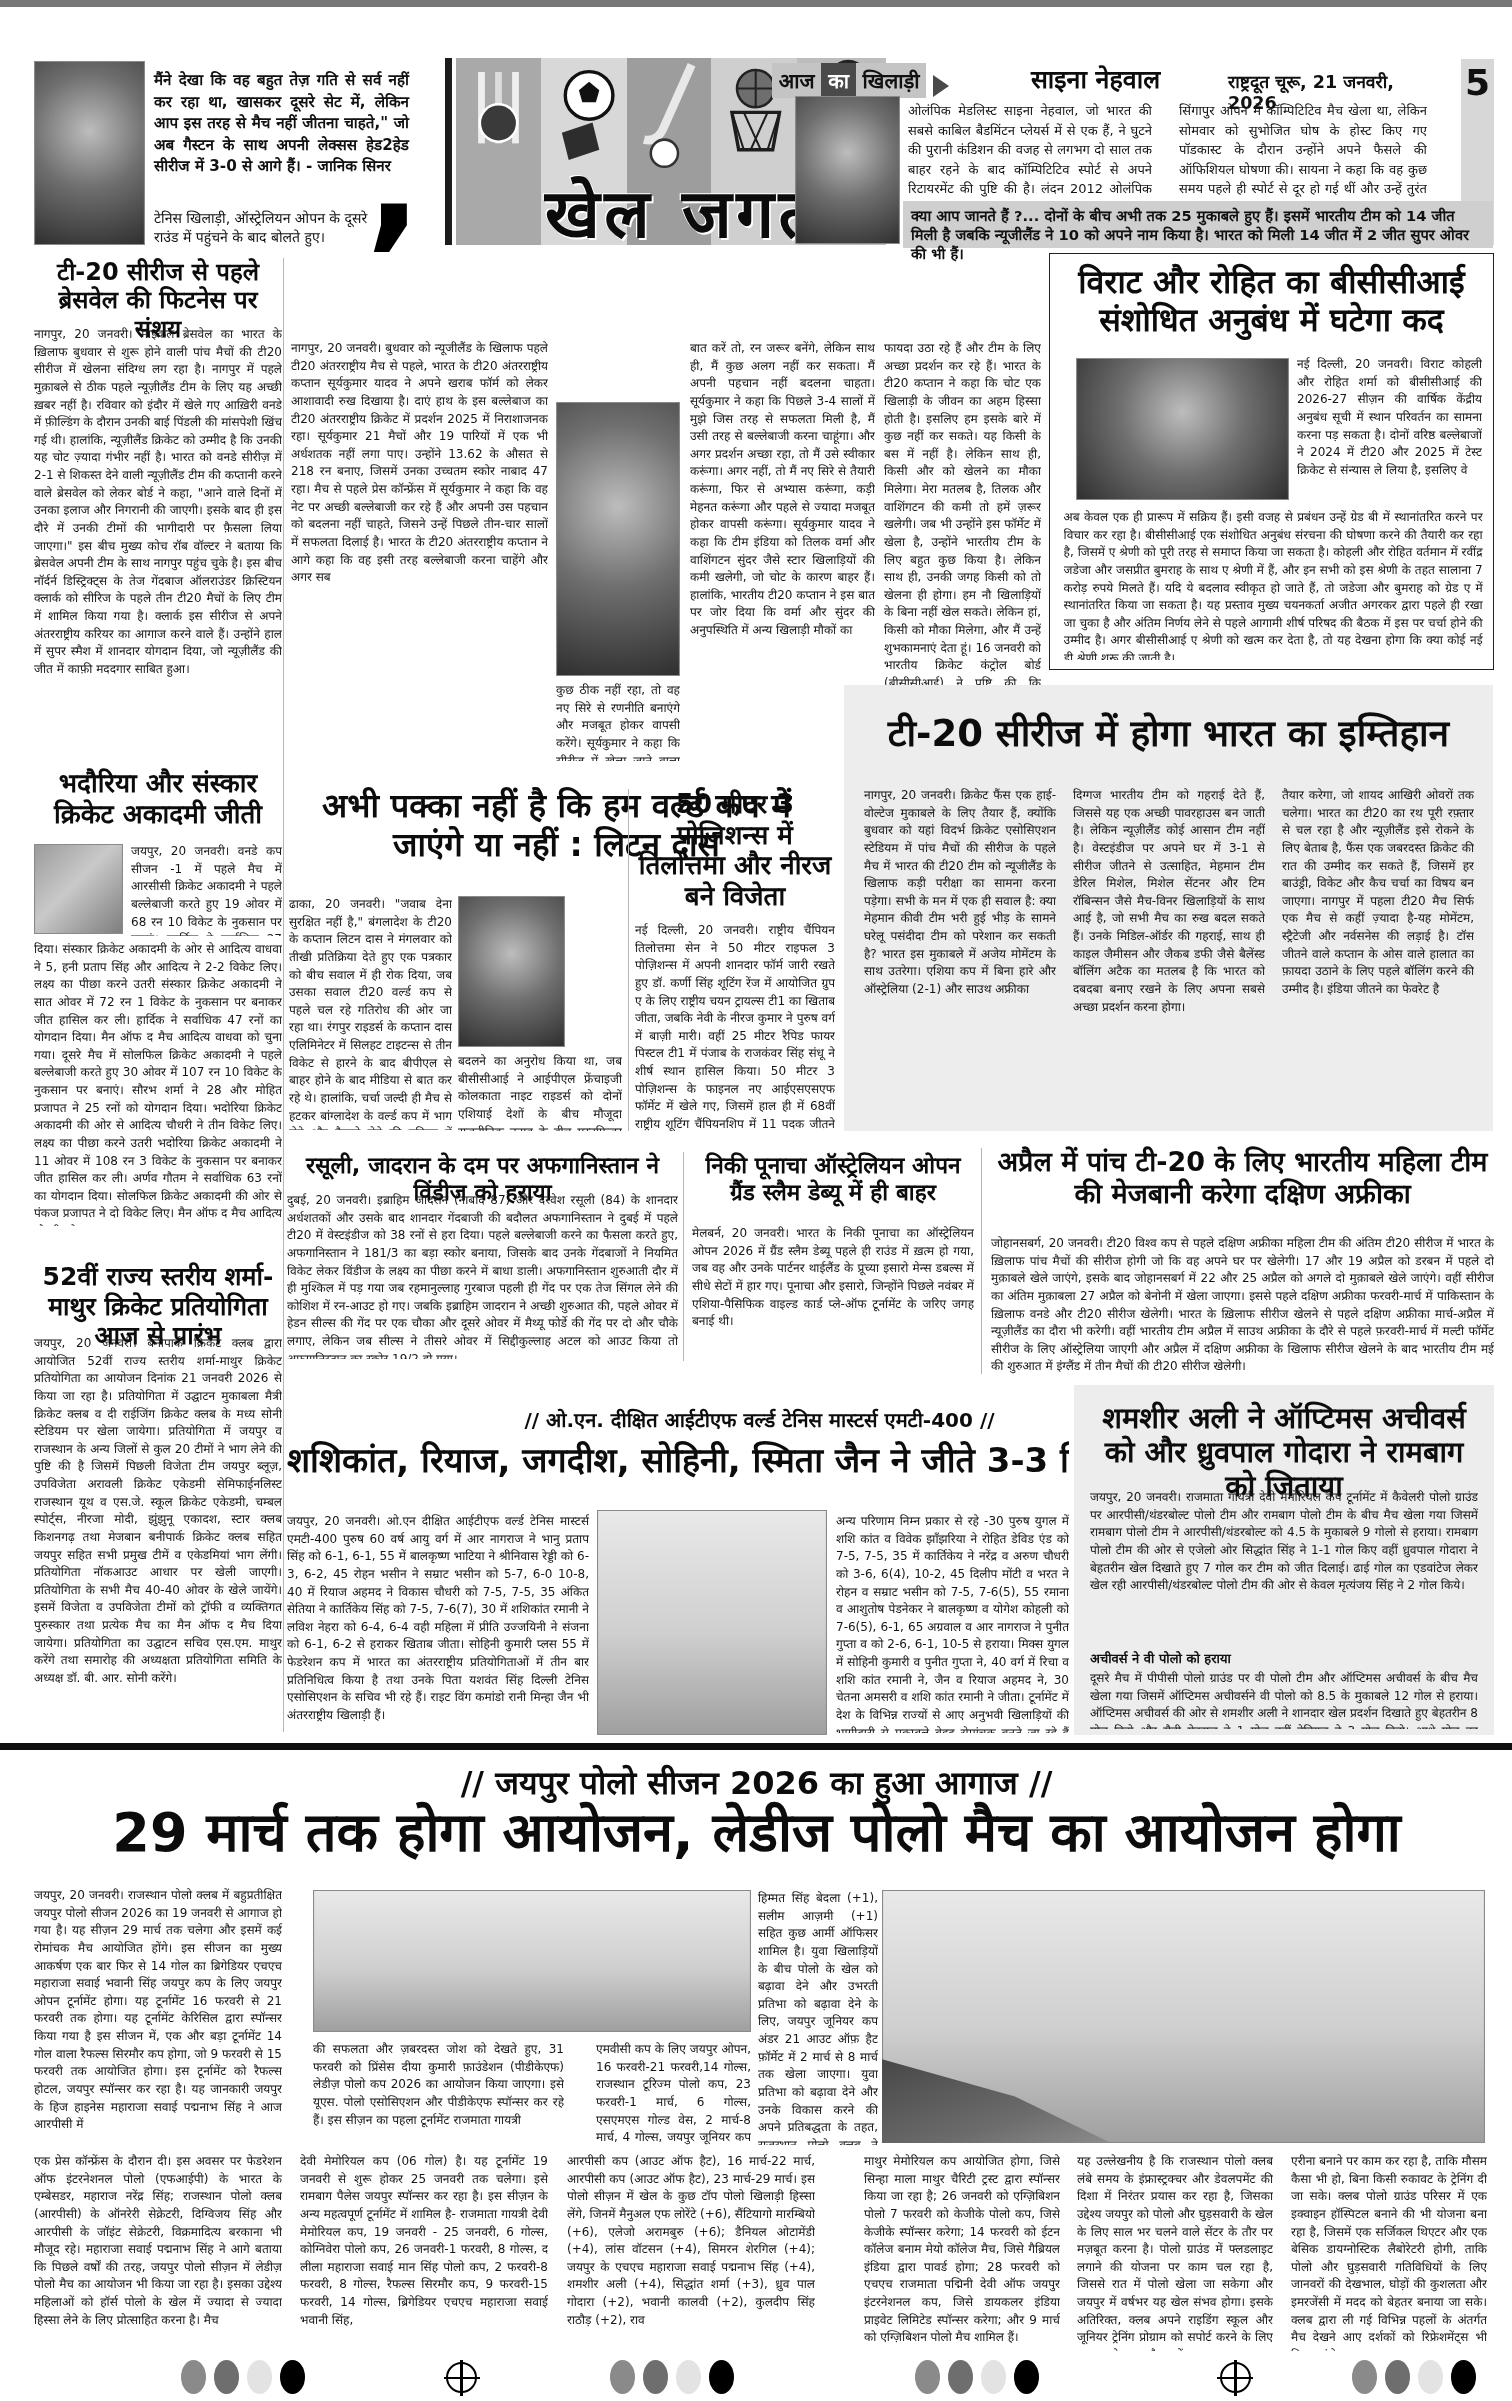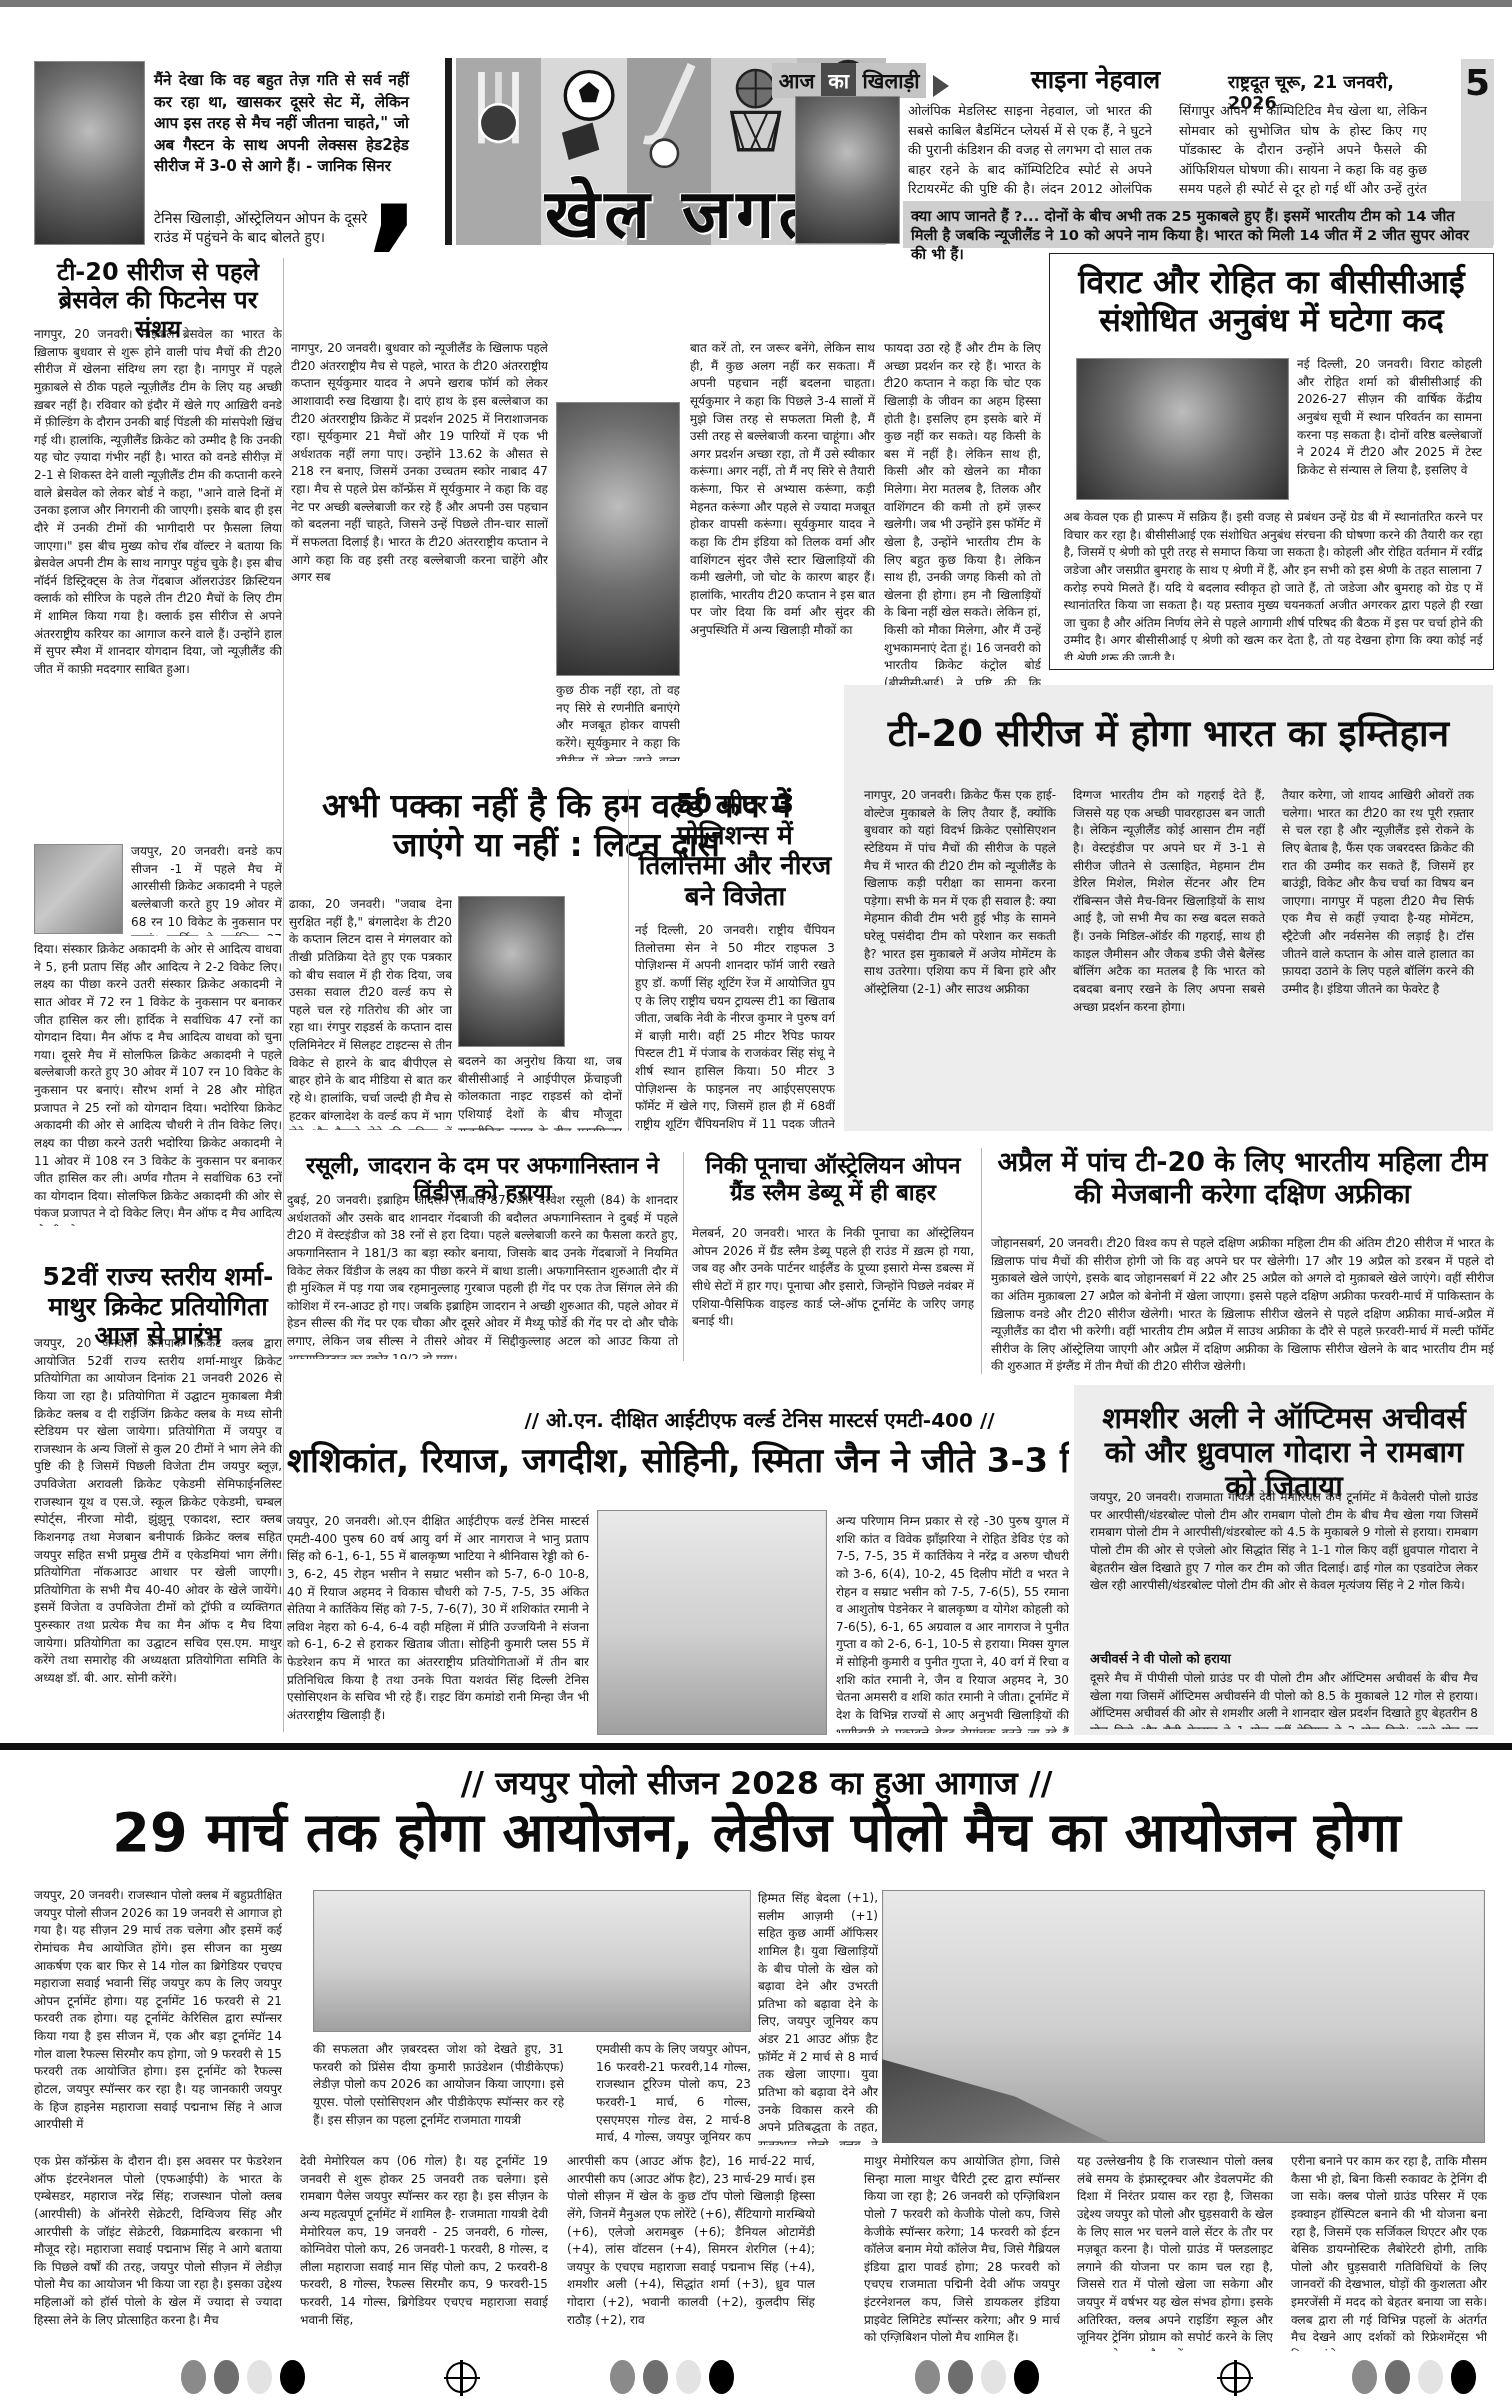--- a/index.html
+++ b/index.html
@@ -104,20 +104,21 @@
   <div class="abs body-text" style="left:690px;top:333px;width:185px;height:421px;overflow:hidden;">बात करें तो, रन जरूर बनेंगे, लेकिन साथ ही, मैं कुछ अलग नहीं कर सकता। मैं अपनी पहचान नहीं बदलना चाहता। सूर्यकुमार ने कहा कि पिछले 3-4 सालों में मुझे जिस तरह से सफलता मिली है, मैं उसी तरह से बल्लेबाजी करना चाहूंगा। और अगर प्रदर्शन अच्छा रहा, तो मैं उसे स्वीकार करूंगा। अगर नहीं, तो मैं नए सिरे से तैयारी करूंगा, फिर से अभ्यास करूंगा, कड़ी मेहनत करूंगा और पहले से ज्यादा मजबूत होकर वापसी करूंगा। सूर्यकुमार यादव ने कहा कि टीम इंडिया को तिलक वर्मा और वाशिंगटन सुंदर जैसे स्टार खिलाड़ियों की कमी खलेगी, जो चोट के कारण बाहर हैं। हालांकि, भारतीय टी20 कप्तान ने इस बात पर जोर दिया कि वर्मा और सुंदर की अनुपस्थिति में अन्य खिलाड़ी मौकों का</div>
   <div class="abs body-text" style="left:884px;top:333px;width:157px;height:421px;overflow:hidden;">फायदा उठा रहे हैं और टीम के लिए अच्छा प्रदर्शन कर रहे हैं। भारत के टी20 कप्तान ने कहा कि चोट एक खिलाड़ी के जीवन का अहम हिस्सा होती है। इसलिए हम इसके बारे में कुछ नहीं कर सकते। यह किसी के बस में नहीं है। लेकिन साथ ही, किसी और को खेलने का मौका मिलेगा। मेरा मतलब है, तिलक और वाशिंगटन की कमी तो हमें ज़रूर खलेगी। जब भी उन्होंने इस फॉर्मेट में खेला है, उन्होंने भारतीय टीम के लिए बहुत कुछ किया है। लेकिन साथ ही, उनकी जगह किसी को तो खेलना ही होगा। हम नौ खिलाड़ियों के बिना नहीं खेल सकते। लेकिन हां, किसी को मौका मिलेगा, और मैं उन्हें शुभकामनाएं देता हूं। 16 जनवरी को भारतीय क्रिकेट कंट्रोल बोर्ड (बीसीसीआई) ने पुष्टि की कि ऑलराउंडर वाशिंगटन सुंदर न्यूजीलैंड के खिलाफ आगामी टी20 सीरीज से बाहर हो गए हो।</div>
 
   <div class="abs" style="left:1049px;top:246px;width:445px;height:417px;border:1.7px solid #222;box-sizing:border-box;">
     <div class="hl" style="margin:10.2px 11.3px 4.5px 11.3px;font-size:32px;">विराट और रोहित का बीसीसीआई संशोधित अनुबंध में घटेगा कद</div>
     <div class="abs photo photo-dark" style="left:26px;top:104px;width:213px;height:142px;"></div>
     <div class="abs body-text" style="left:247px;top:102px;width:185px;height:148px;overflow:hidden;">नई दिल्ली, 20 जनवरी। विराट कोहली और रोहित शर्मा को बीसीसीआई की 2026-27 सीज़न की वार्षिक केंद्रीय अनुबंध सूची में स्थान परिवर्तन का सामना करना पड़ सकता है। दोनों वरिष्ठ बल्लेबाजों ने 2024 में टी20 और 2025 में टेस्ट क्रिकेट से संन्यास ले लिया है, इसलिए वे</div>
     <div class="abs body-text" style="left:13.6px;top:255px;width:419px;height:151px;overflow:hidden;">अब केवल एक ही प्रारूप में सक्रिय हैं। इसी वजह से प्रबंधन उन्हें ग्रेड बी में स्थानांतरित करने पर विचार कर रहा है। बीसीसीआई एक संशोधित अनुबंध संरचना की घोषणा करने की तैयारी कर रहा है, जिसमें ए श्रेणी को पूरी तरह से समाप्त किया जा सकता है। कोहली और रोहित वर्तमान में रवींद्र जडेजा और जसप्रीत बुमराह के साथ ए श्रेणी में हैं, और इन सभी को इस श्रेणी के तहत सालाना 7 करोड़ रुपये मिलते हैं। यदि ये बदलाव स्वीकृत हो जाते हैं, तो जडेजा और बुमराह को ग्रेड ए में स्थानांतरित किया जा सकता है। यह प्रस्ताव मुख्य चयनकर्ता अजीत अगरकर द्वारा पहले ही रखा जा चुका है और अंतिम निर्णय लेने से पहले आगामी शीर्ष परिषद की बैठक में इस पर चर्चा होने की उम्मीद है। अगर बीसीसीआई ए श्रेणी को खत्म कर देता है, तो यह देखना होगा कि क्या कोई नई डी श्रेणी शुरू की जाती है।</div>
   </div>
 
+  <div class="abs hl" style="left:34px;top:761px;width:248px;font-size:26px;">भदौरिया और संस्कार क्रिकेट अकादमी जीती</div>
   <div class="abs photo" style="left:34px;top:837px;width:89px;height:90px;"></div>
   <div class="abs body-text" style="left:131px;top:836px;width:151px;height:93px;overflow:hidden;">जयपुर, 20 जनवरी। वनडे कप सीजन -1 में पहले मैच में आरसीसी क्रिकेट अकादमी ने पहले बल्लेबाजी करते हुए 19 ओवर में 68 रन 10 विकेट के नुकसान पर बनाएं। कार्तिक ने सर्वाधिक 27 रनों का योगदान</div>
   <div class="abs body-text" style="left:34px;top:934px;width:248px;height:285px;overflow:hidden;">दिया। संस्कार क्रिकेट अकादमी के ओर से आदित्य वाधवा ने 5, हनी प्रताप सिंह और आदित्य ने 2-2 विकेट लिए। लक्ष्य का पीछा करने उतरी संस्कार क्रिकेट अकादमी ने सात ओवर में 72 रन 1 विकेट के नुकसान पर बनाकर जीत हासिल कर ली। हार्दिक ने सर्वाधिक 47 रनों का योगदान दिया। मैन ऑफ द मैच आदित्य वाधवा को चुना गया। दूसरे मैच में सोलफिल क्रिकेट अकादमी ने पहले बल्लेबाजी करते हुए 30 ओवर में 107 रन 10 विकेट के नुकसान पर बनाएं। सौरभ शर्मा ने 28 और मोहित प्रजापत ने 25 रनों को योगदान दिया। भदोरिया क्रिकेट अकादमी की ओर से आदित्य चौधरी ने तीन विकेट लिए। लक्ष्य का पीछा करने उतरी भदोरिया क्रिकेट अकादमी ने 11 ओवर में 108 रन 3 विकेट के नुकसान पर बनाकर जीत हासिल कर ली। अर्णव गौतम ने सर्वाधिक 63 रनों का योगदान दिया। सोलफिल क्रिकेट अकादमी की ओर से पंकज प्रजापत ने दो विकेट लिए। मैन ऑफ द मैच आदित्य चौधरी को चुना गया।</div>
 
   <div class="abs hl" style="left:34px;top:1255px;width:248px;font-size:25px;">52वीं राज्य स्तरीय शर्मा-माथुर क्रिकेट प्रतियोगिता आज से प्रारंभ</div>
   <div class="abs body-text" style="left:34px;top:1328px;width:248px;height:398px;overflow:hidden;">जयपुर, 20 जनवरी। बनीपार्क क्रिकेट क्लब द्वारा आयोजित 52वीं राज्य स्तरीय शर्मा-माथुर क्रिकेट प्रतियोगिता का आयोजन दिनांक 21 जनवरी 2026 से किया जा रहा है। प्रतियोगिता में उद्घाटन मुकाबला मैत्री क्रिकेट क्लब व दी राईजिंग क्रिकेट क्लब के मध्य सोनी स्टेडियम पर खेला जायेगा। प्रतियोगिता में जयपुर व राजस्थान के अन्य जिलों से कुल 20 टीमों ने भाग लेने की पुष्टि की है जिसमें पिछली विजेता टीम जयपुर ब्लूज़, उपविजेता अरावली क्रिकेट एकेडमी सेमिफाईनलिस्ट राजस्थान यूथ व एस.जे. स्कूल क्रिकेट एकेडमी, चम्बल स्पोर्ट्स, नीरजा मोदी, झुंझुनू एकादश, स्टार क्लब किशनगढ़ तथा मेजबान बनीपार्क क्रिकेट क्लब सहित जयपुर सहित सभी प्रमुख टीमें व एकेडमियां भाग लेंगी। प्रतियोगिता नॉकआउट आधार पर खेली जाएगी। प्रतियोगिता के सभी मैच 40-40 ओवर के खेले जायेंगे। इसमें विजेता व उपविजेता टीमों को ट्रॉफी व व्यक्तिगत पुरुस्कार तथा प्रत्येक मैच का मैन ऑफ द मैच दिया जायेगा। प्रतियोगिता का उद्घाटन सचिव एस.एम. माथुर करेंगे तथा समारोह की अध्यक्षता प्रतियोगिता समिति के अध्यक्ष डॉ. बी. आर. सोनी करेंगे।</div>
 
   <div class="abs hl" style="left:289px;top:780px;width:535px;font-size:33px;">अभी पक्का नहीं है कि हम वर्ल्ड कप में जाएंगे या नहीं : लिटन दास</div>
   <div class="abs body-text" style="left:289px;top:889px;width:163px;height:234px;overflow:hidden;">ढाका, 20 जनवरी। "जवाब देना सुरक्षित नहीं है," बंगलादेश के टी20 के कप्तान लिटन दास ने मंगलवार को तीखी प्रतिक्रिया देते हुए एक पत्रकार को बीच सवाल में ही रोक दिया, जब उसका सवाल टी20 वर्ल्ड कप से पहले चल रहे गतिरोध की ओर जा रहा था। रंगपुर राइडर्स के कप्तान दास एलिमिनेटर में सिलहट टाइटन्स से तीन विकेट से हारने के बाद बीपीएल से बाहर होने के बाद मीडिया से बात कर रहे थे। हालांकि, चर्चा जल्दी ही मैच से हटकर बांग्लादेश के वर्ल्ड कप में भाग लेने और फैसले लेने की प्रक्रिया में खिलाड़ियों की भूमिका को लेकर अनिश्चितता की ओर चली गई। वीकेंड में, बंगलादेश क्रिकेट बोर्ड (बीसीबी) ने ढाका में आईसीसी अधिकारियों के साथ गतिरोध पर बातचीत की, लेकिन कोई समझौता नहीं हुआ। बीसीबी ने भारत से बाहर जगह</div>
   <div class="abs photo photo-dark" style="left:458px;top:889px;width:107px;height:151px;"></div>
@@ -156,21 +157,21 @@
 
   <div class="abs graybox" style="left:1074px;top:1378px;width:420px;height:350px;">
     <div class="hl" style="margin:16px 14.7px 5.6px 14.7px;font-size:29px;">शमशीर अली ने ऑप्टिमस अचीवर्स को और ध्रुवपाल गोदारा ने रामबाग को जिताया</div>
     <div class="abs body-text" style="left:16px;top:104px;width:388px;height:158px;overflow:hidden;">जयपुर, 20 जनवरी। राजमाता गायत्री देवी मेमोरियल कप टूर्नामेंट में कैवेलरी पोलो ग्राउंड पर आरपीसी/थंडरबोल्ट पोलो टीम और रामबाग पोलो टीम के बीच मैच खेला गया जिसमें रामबाग पोलो टीम ने आरपीसी/थंडरबोल्ट को 4.5 के मुकाबले 9 गोलो से हराया। रामबाग पोलो टीम की ओर से एजेलो ओर सिद्धांत सिंह ने 1-1 गोल किए वहीं ध्रुवपाल गोदारा ने बेहतरीन खेल दिखाते हुए 7 गोल कर टीम को जीत दिलाई। ढाई गोल का एडवांटेज लेकर खेल रही आरपीसी/थंडरबोल्ट पोलो टीम की ओर से केवल मृत्यंजय सिंह ने 2 गोल किये।</div>
     <div class="abs" style="left:16px;top:264px;width:388px;font-size:13px;font-weight:800;">अचीवर्स ने वी पोलो को हराया</div>
     <div class="abs body-text" style="left:16px;top:285px;width:388px;height:59px;overflow:hidden;">दूसरे मैच में पीपीसी पोलो ग्राउंड पर वी पोलो टीम और ऑप्टिमस अचीवर्स के बीच मैच खेला गया जिसमें ऑप्टिमस अचीवर्सने वी पोलो को 8.5 के मुकाबले 12 गोल से हराया। ऑप्टिमस अचीवर्स की ओर से शमशीर अली ने शानदार खेल प्रदर्शन दिखाते हुए बेहतरीन 8 गोल किये और सैवी मेहराज ने 1 गोल वहीं डेनियल ने 3 गोल किये। आधे गोल का एडवांटेज लेकर खेल रही वी पोलो टीम की ओर से सलीम आज़मी ने 1 गोल और सेंटियागो ने बेहतरीन खेलते हुए 7 गोल कर अपनी टीम की साख बचाई।</div>
   </div>
 
   <div class="abs" style="left:0;top:1736px;width:1512px;height:6.8px;background:#101010;"></div>
 
-  <div class="abs kicker" style="left:316px;top:1753px;width:881px;font-size:32px;">// जयपुर पोलो सीजन 2028 का हुआ आगाज //</div>
+  <div class="abs kicker" style="left:316px;top:1753px;width:881px;font-size:32px;">// जयपुर पोलो सीजन 2026 का हुआ आगाज //</div>
   <div class="abs hl" style="left:22.6px;top:1794px;width:1468px;font-size:54px;white-space:nowrap;overflow:hidden;">29 मार्च तक होगा आयोजन, लेडीज पोलो मैच का आयोजन होगा</div>
 
   <div class="abs body-text" style="left:34px;top:1880px;width:248px;height:257px;overflow:hidden;">जयपुर, 20 जनवरी। राजस्थान पोलो क्लब में बहुप्रतीक्षित जयपुर पोलो सीजन 2026 का 19 जनवरी से आगाज हो गया है। यह सीज़न 29 मार्च तक चलेगा और इसमें कई रोमांचक मैच आयोजित होंगे। इस सीजन का मुख्य आकर्षण एक बार फिर से 14 गोल का ब्रिगेडियर एचएच महाराजा सवाई भवानी सिंह जयपुर कप के लिए जयपुर ओपन टूर्नामेंट होगा। यह टूर्नामेंट 16 फरवरी से 21 फरवरी तक होगा। यह टूर्नामेंट केरिसिल द्वारा स्पॉन्सर किया गया है इस सीजन में, एक और बड़ा टूर्नामेंट 14 गोल वाला रैफल्स सिरमौर कप होगा, जो 9 फरवरी से 15 फरवरी तक आयोजित होगा। इस टूर्नामेंट को रैफल्स होटल, जयपुर स्पॉन्सर कर रहा है। यह जानकारी जयपुर के हिज हाइनेस महाराजा सवाई पद्मनाभ सिंह ने आज आरपीसी में</div>
   <div class="abs photo photo-light" style="left:313px;top:1883px;width:438px;height:142px;"></div>
   <div class="abs body-text" style="left:313px;top:2034px;width:251px;height:104px;overflow:hidden;">की सफलता और ज़बरदस्त जोश को देखते हुए, 31 फरवरी को प्रिंसेस दीया कुमारी फ़ाउंडेशन (पीडीकेएफ) लेडीज़ पोलो कप 2026 का आयोजन किया जाएगा। इसे यूएस. पोलो एसोसिएशन और पीडीकेएफ स्पॉन्सर कर रहे हैं। इस सीज़न का पहला टूर्नामेंट राजमाता गायत्री</div>
   <div class="abs body-text" style="left:596px;top:2034px;width:155px;height:104px;overflow:hidden;">एमवीसी कप के लिए जयपुर ओपन, 16 फरवरी-21 फरवरी,14 गोल्स, राजस्थान टूरिज्म पोलो कप, 23 फरवरी-1 मार्च, 6 गोल्स, एसएमएस गोल्ड वेस, 2 मार्च-8 मार्च, 4 गोल्स, जयपुर जूनियर कप अंडर 21 (आउट ऑफ हैट), 12 मार्च-8 मार्च, श्री सीमेंट कप 9 मार्च-15 मार्च,</div>
   <div class="abs body-text" style="left:758px;top:1883px;width:120px;height:255px;overflow:hidden;">हिम्मत सिंह बेदला (+1), सलीम आज़मी (+1) सहित कुछ आर्मी ऑफिसर शामिल है। युवा खिलाड़ियों के बीच पोलो के खेल को बढ़ावा देने और उभरती प्रतिभा को बढ़ावा देने के लिए, जयपुर जूनियर कप अंडर 21 आउट ऑफ़ हैट फ़ॉर्मेट में 2 मार्च से 8 मार्च तक खेला जाएगा। युवा प्रतिभा को बढ़ावा देने और उनके विकास करने की अपने प्रतिबद्धता के तहत, राजस्थान पोलो क्लब ने होनहार युवा खिलाड़ियों को इंटरनेशनल ट्रेनिंग का मौका देने के लिए एक खास सालाना स्कॉलरशिप प्रोग्राम शुरू किया है। इस पहल के तहत, क्लब ने इस साल युवा खिलाड़ी आर्यमन सिंह को विश्व के अग्रणी पोलो डेस्टिनेशन में से एक, अर्जेंटीना में ट्रैवल और ट्रेनिंग करने में मदद की। इस सीज़न में एग्जिबिशन मैचों में 24 जनवरी को रघु सिन्हा</div>
   <div class="abs photo photo-light" style="left:882px;top:1883px;width:603px;height:253px;">
     <div style="position:absolute;left:0;bottom:0;width:38%;height:46%;background:linear-gradient(160deg,#3c3c3c 0%,#6c6c6c 70%,#8c8c8c 100%);clip-path:polygon(0 28%,58% 60%,100% 100%,0 100%);"></div>
   </div>

